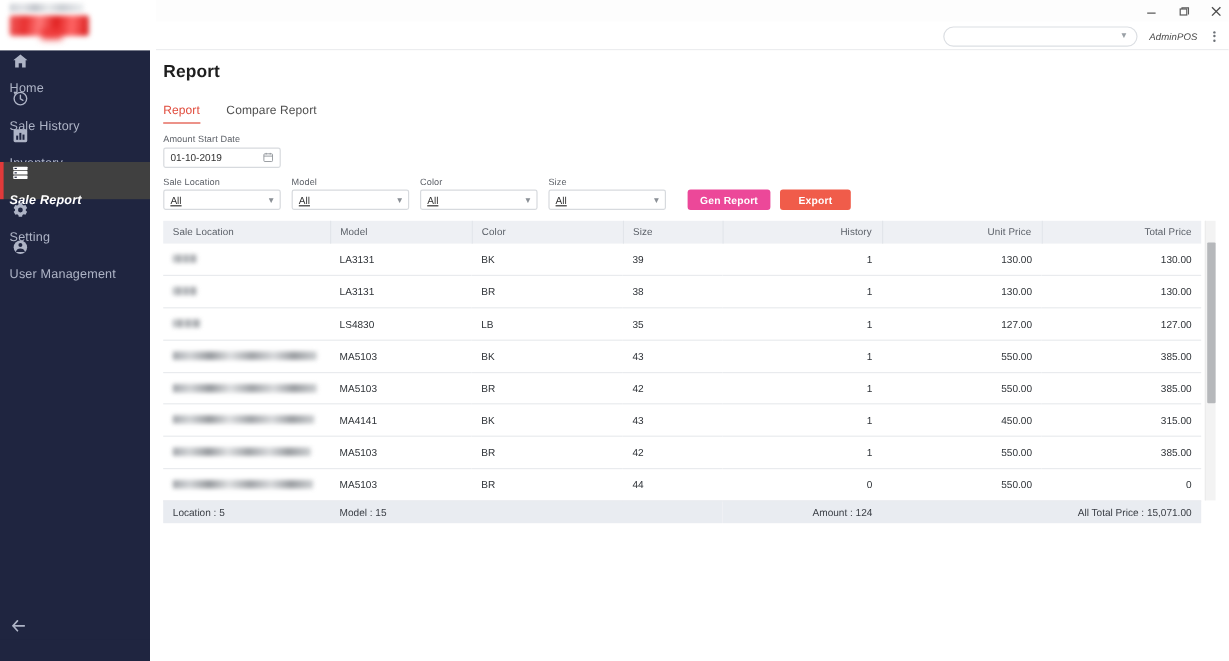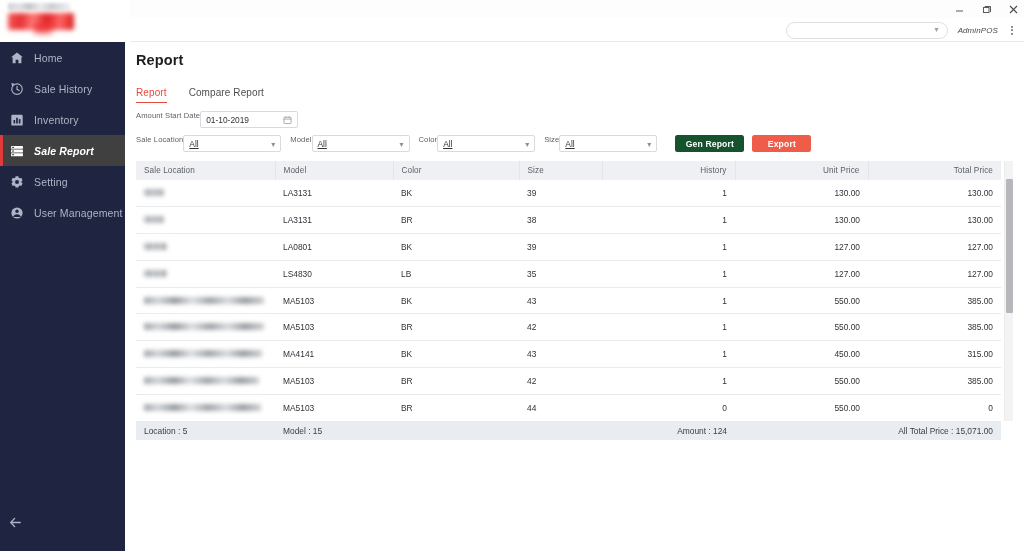--- a/index.html
+++ b/index.html
@@ -70,22 +70,22 @@
   .header-rule {
     position: absolute; top: 41px; left: 130px; right: 0; height: 1px; background: #e8e9ec;
   }
 
   
   .sidebar {
     position: absolute; top: 42px; left: 0; width: 125px; bottom: 0;
     background: #1f2540;
   }
   .nav-item {
-    position: relative; height: 31px; display: flex; align-items: center;
-    padding-left: 8px; gap: 9px; color: #aeb4c6; cursor: pointer;
+    position: relative; height: 31px; display: flex; 
+    padding-left: 8px; gap: 9px; color: #aeb4c6; cursor: pointer; flex-direction: column;
   }
   .nav-item .ico {
     width: 17px; height: 17px; display: flex; align-items: center; justify-content: center;
     flex: 0 0 17px;
   }
   .nav-item .ico svg { display: block; }
   .nav-label { font-size: 10.5px; letter-spacing: .15px; white-space: nowrap; }
   .nav-item.active { background: #404040; color: #ffffff; font-style: italic; }
   .nav-item.active .nav-label { font-weight: bold; color: #fff; }
   .nav-item.active::before {
@@ -102,42 +102,42 @@
     background: #ffffff; padding: 10px 10px 0 11px;
   }
   .page-title { font-size: 14.5px; font-weight: bold; color: #1e1e1e; letter-spacing: .1px; }
 
   .tabs { display: flex; gap: 22px; margin-top: 19px; position: relative; }
   .tab { font-size: 10px; color: #4f4f4f; padding-bottom: 4px; cursor: pointer; letter-spacing: .1px; }
   .tab.active { color: #e04b3c; border-bottom: 1.6px solid #e04b3c; }
 
   .filters { margin-top: 8px; }
   .filter-row { display: flex; align-items: flex-end; gap: 0; }
-  .field { display: flex; margin-right: 9px; }
+  .field { display: flex; flex-direction: column; margin-right: 9px; }
   .field-label { font-size: 7.6px; color: #5d6168; margin-bottom: 2.5px; letter-spacing: .1px; }
   .ctrl {
     height: 17px; border: 1px solid #d7dade; background: #fff; border-radius: 2px;
     display: flex; align-items: center; padding: 0 5px; position: relative;
     font-size: 8.4px; color: #333; cursor: pointer;
   }
   .ctrl.date { width: 98px; }
   .ctrl.sel { width: 98px; text-decoration: underline; }
   .ctrl .endico {
     position: absolute; right: 5px; top: 50%; transform: translateY(-50%);
     display: flex; align-items: center; color: #8b9096;
   }
   .ctrl .caret { font-size: 8px; color: #8b9096; }
   .filter-row2 { display: flex; align-items: flex-end; margin-top: 7px; }
   .btn {
     height: 17px; min-width: 69px; border: none; border-radius: 2.5px; color: #fff;
     font-size: 8.6px; font-weight: bold; cursor: pointer; letter-spacing: .15px;
     display: flex; align-items: center; justify-content: center;
     font-family: "Liberation Sans", sans-serif;
   }
-  .btn-gen { background: #14532d; margin-left: 9px; }
+  .btn-gen { background: #ec4899; margin-left: 9px; }
   .btn-export { background: #f05c4a; margin-left: 8px; min-width: 59px; }
 
   
   .table-wrap { margin-top: 9px; position: relative; width: 877px; }
   table { border-collapse: collapse; width: 865px; table-layout: fixed; }
   thead th {
     background: #eef0f4; color: #5b6068; font-size: 8.2px; font-weight: normal;
     text-align: left; padding: 5px 8px; border-right: 1px solid #e2e5ea;
     letter-spacing: .1px; white-space: nowrap;
   }
@@ -401,29 +401,20 @@
               <td><span class="blur-name" style="width: 20px;"></span></td>
               <td>LA3131</td>
               <td>BR</td>
               <td>38</td>
               <td class="num">1</td>
               <td class="num">130.00</td>
               <td class="num">130.00</td>
             </tr>
             <tr>
               <td><span class="blur-name" style="width: 23px;"></span></td>
-              <td>LA0801</td>
-              <td>BK</td>
-              <td>39</td>
-              <td class="num">1</td>
-              <td class="num">127.00</td>
-              <td class="num">127.00</td>
-            </tr>
-            <tr>
-              <td><span class="blur-name" style="width: 23px;"></span></td>
               <td>LS4830</td>
               <td>LB</td>
               <td>35</td>
               <td class="num">1</td>
               <td class="num">127.00</td>
               <td class="num">127.00</td>
             </tr>
             <tr>
               <td><span class="blur-name" style="width: 120px;"></span></td>
               <td>MA5103</td>

